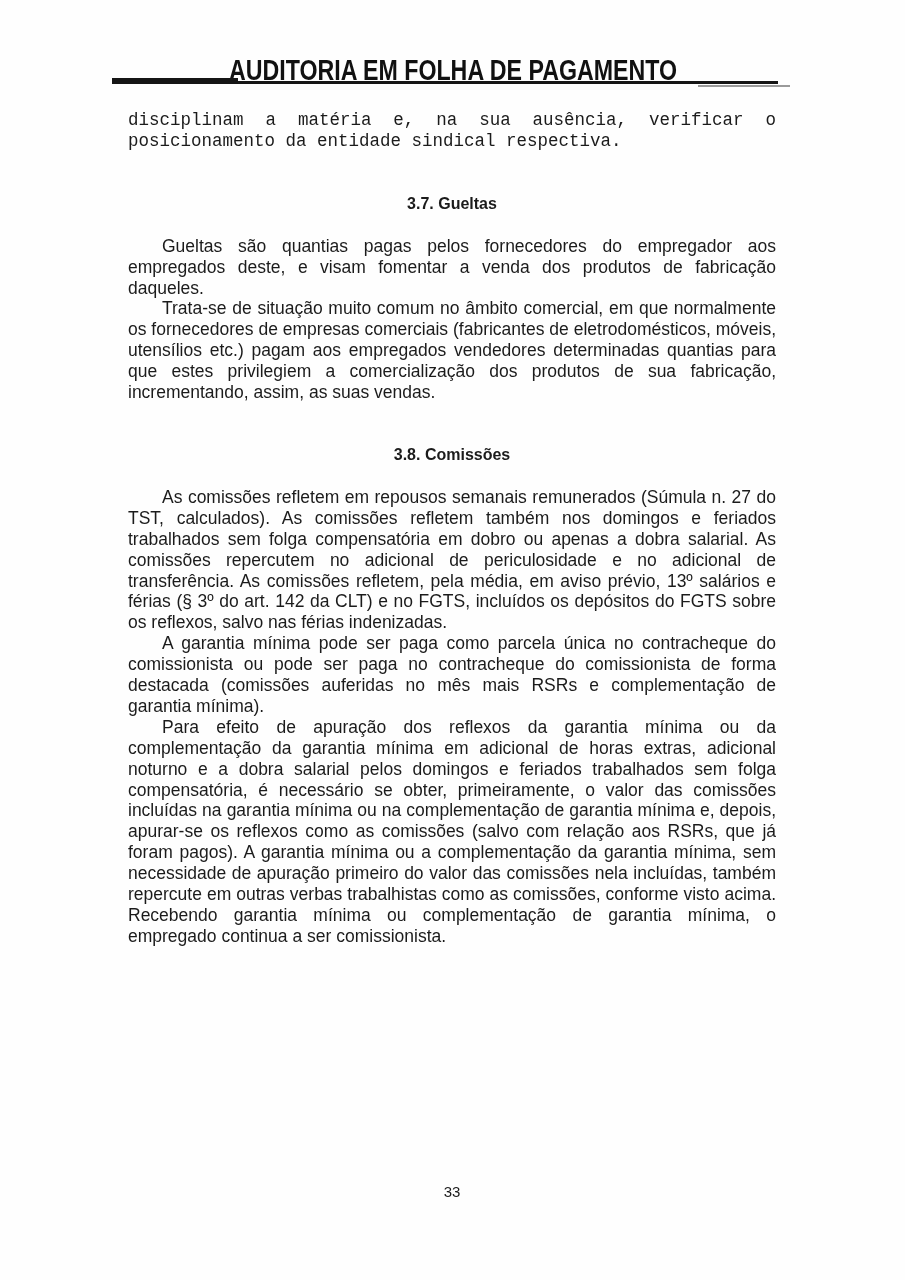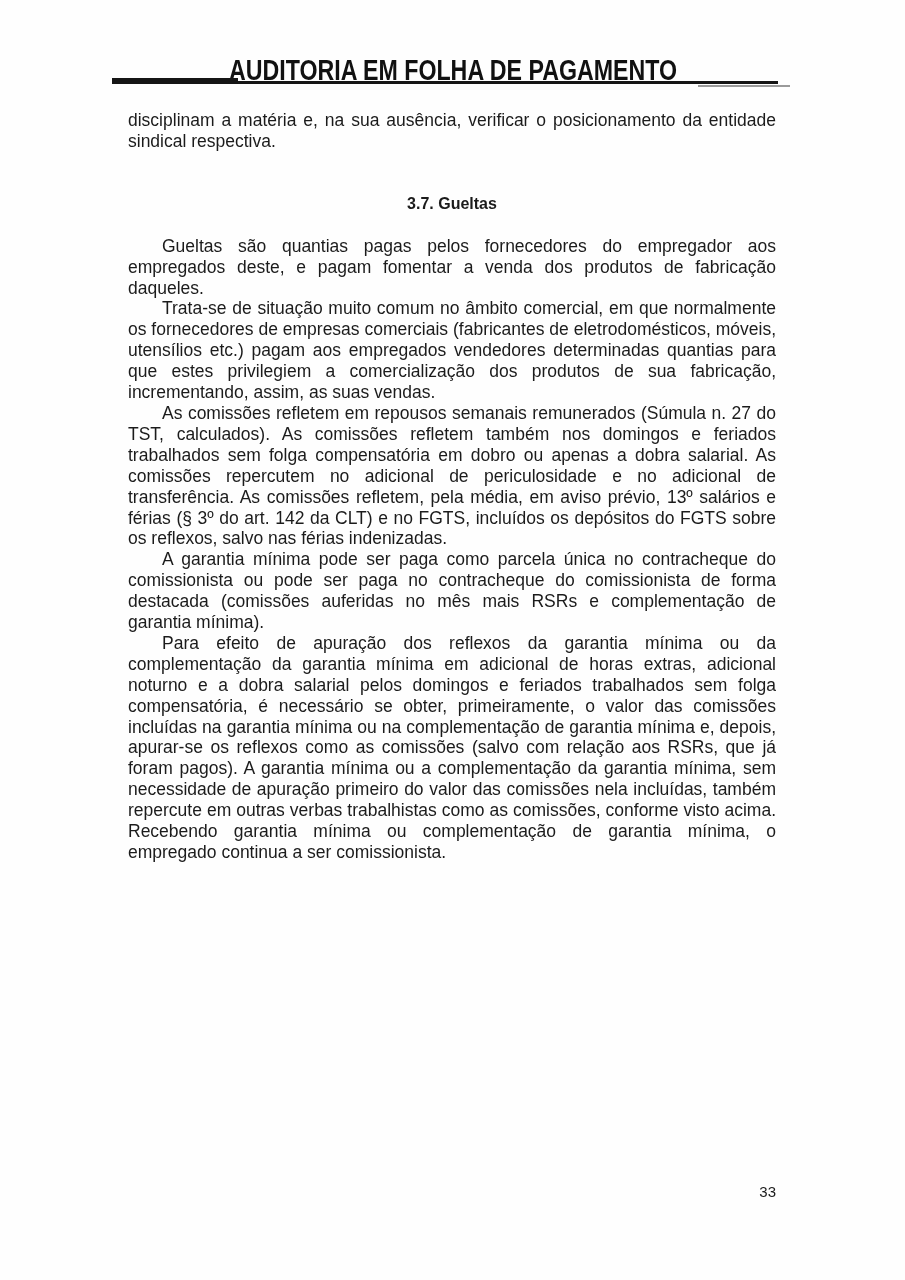--- a/index.html
+++ b/index.html
@@ -27,32 +27,32 @@
   .rule-left  { position:absolute; top:78px; left:112px; width:126px; height:4px; background:#151515; }
   .rule-tail  { position:absolute; top:85px; left:698px; width:92px; height:2px; background:#9a9a9a; }
   
   .body-text {
     position:absolute;
     top:110px; left:128px; width:648px;
     font-size:17.5px; line-height:20.9px;
     text-align:justify;
   }
   .body-text p { margin:0; text-indent:34px; }
-  .body-text p.no-indent { text-indent:0; }
+  .body-text p.no-indent { text-indent:0;font-family:Liberation Mono, monospace; }
   .section-heading {
     font-size:16px; font-weight:bold;
     text-align:center; text-indent:0;
     margin:42px 0 21px 0;
     line-height:20.9px;
   }
   
   .page-number {
     position:absolute;
     top:1184px; left:128px; width:648px;
-    text-align:right;
+    text-align:center;
     font-size:15px; line-height:1;
     color:#1b1b1b;
   }
 </style>
 </head>
 <body>
 
 <div class="page">
 
   <header class="doc-header">
@@ -61,24 +61,25 @@
     <span class="rule-main"></span>
     <span class="rule-tail"></span>
   </header>
 
   <main class="body-text">
 
     <p class="no-indent">disciplinam a matéria e, na sua ausência, verificar o posicionamento da entidade sindical respectiva.</p>
 
     <h2 class="section-heading">3.7. Gueltas</h2>
 
-    <p>Gueltas são quantias pagas pelos fornecedores do empregador aos empregados deste, e pagam fomentar a venda dos produtos de fabricação daqueles.</p>
+    <p>Gueltas são quantias pagas pelos fornecedores do empregador aos empregados deste, e visam fomentar a venda dos produtos de fabricação daqueles.</p>
 
     <p>Trata-se de situação muito comum no âmbito comercial, em que normalmente os fornecedores de empresas comerciais (fabricantes de eletrodomésticos, móveis, utensílios etc.) pagam aos empregados vendedores determinadas quantias para que estes privilegiem a comercialização dos produtos de sua fabricação, incrementando, assim, as suas vendas.</p>
 
+    <h2 class="section-heading">3.8. Comissões</h2>
 
 
 
     <p>As comissões refletem em repousos semanais remunerados (Súmula n. 27 do TST, calculados). As comissões refletem também nos domingos e feriados trabalhados sem folga compensatória em dobro ou apenas a dobra salarial. As comissões repercutem no adicional de periculosidade e no adicional de transferência. As comissões refletem, pela média, em aviso prévio, 13º salários e férias (§ 3º do art. 142 da CLT) e no FGTS, incluídos os depósitos do FGTS sobre os reflexos, salvo nas férias indenizadas.</p>
 
 
     <p>A garantia mínima pode ser paga como parcela única no contracheque do comissionista ou pode ser paga no contracheque do comissionista de forma destacada (comissões auferidas no mês mais RSRs e complementação de garantia mínima).</p>
 
 
     <p>Para efeito de apuração dos reflexos da garantia mínima ou da complementação da garantia mínima em adicional de horas extras, adicional noturno e a dobra salarial pelos domingos e feriados trabalhados sem folga compensatória, é necessário se obter, primeiramente, o valor das comissões incluídas na garantia mínima ou na complementação de garantia mínima e, depois, apurar-se os reflexos como as comissões (salvo com relação aos RSRs, que já foram pagos). A garantia mínima ou a complementação da garantia mínima, sem necessidade de apuração primeiro do valor das comissões nela incluídas, também repercute em outras verbas trabalhistas como as comissões, conforme visto acima. Recebendo garantia mínima ou complementação de garantia mínima, o empregado continua a ser comissionista.</p>

